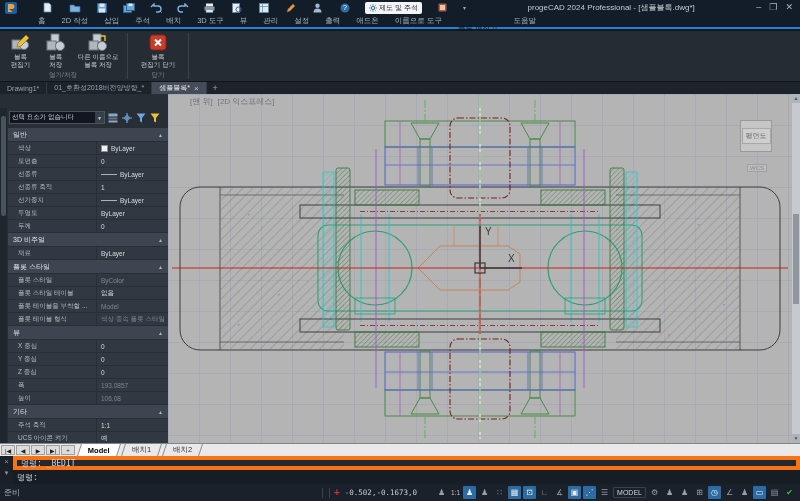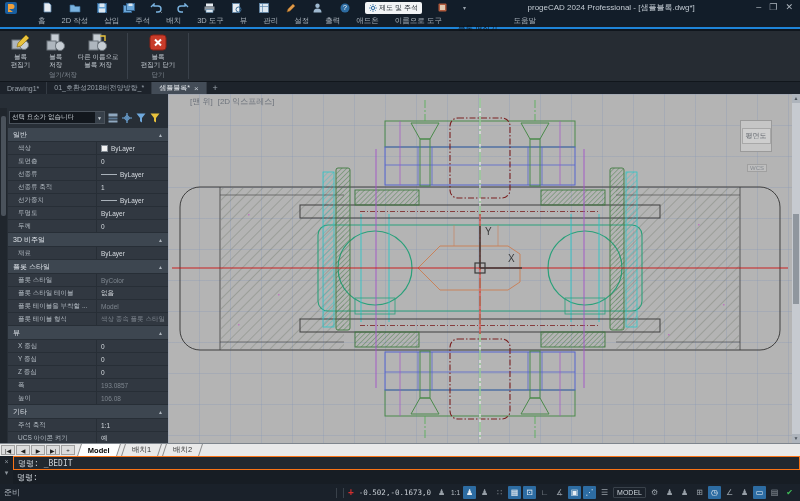--- a/index.html
+++ b/index.html
@@ -105,33 +105,33 @@
   .ltab { padding:0 8px; display:flex; align-items:center; color:#333; font-size:7.5px;
     border-left:1px solid #8c8c8c; border-right:1px solid #8c8c8c; transform:skewX(-18deg); margin-left:4px; }
   .ltab > span { transform:skewX(18deg); }
   .ltab.active { background:#ffffff; font-weight:bold; color:#000; }
 
   
   .cmd { position:absolute; left:0; top:456px; width:800px; height:28px; background:#171d24; display:flex; }
   .cgut { width:13px; background:#1a2027; display:flex; flex-direction:column;
     align-items:center; padding-top:2px; gap:4px; color:#8d959d; font-size:7px; }
   .clines { flex:1; display:flex; flex-direction:column; }
-  .chist { height:14px; background:#22282f; border:1px solid #f97316; color:#ccd2d8;
+  .chist { height:14px; background:#22282f; border:4px solid #f97316; color:#ccd2d8;
     font-family:"DejaVu Sans Mono", monospace; font-size:8px; display:flex;
     align-items:center; padding-left:4px; }
   .cprompt { height:14px; color:#ccd2d8; font-family:"DejaVu Sans Mono", monospace;
     font-size:8px; display:flex; align-items:center; padding-left:4px; }
 
   
   .status { position:absolute; left:0; top:484px; width:800px; height:17px;
     background:#1a212a; display:flex; align-items:center; padding:0 4px; gap:2px; }
   .ready { color:#a9b1b9; font-size:8px; margin-right:auto; }
   .ssep { width:1px; height:10px; background:#39414a; margin:0 2px; }
   .xhair { color:#d32f2f; font-size:10px; font-weight:bold; line-height:10px; }
-  .coords { color:#c8ced4; font-family:"DejaVu Sans Mono", monospace; font-size:7.5px; margin:0 2px 0 3px; }
+  .coords { color:#c8ced4; font-family:"DejaVu Sans Mono", monospace; font-size:7.5px; margin:0 16px 0 3px; }
   .sic { min-width:13px; height:13px; display:flex; align-items:center; justify-content:center;
     color:#98a0a8; font-size:8px; border-radius:1px; }
   .sic.on { background:#2d6ca2; color:#e8eef3; }
   .sic.ok { color:#3fbf57; }
   .scale-txt { color:#b9c1c9; font-size:6.5px; margin:0 1px; }
   .model-chip { color:#cfd6dc; font-size:7px; border:1px solid #39414a; padding:1px 3px; border-radius:1px; }
 </style>
 </head>
 <body>
 

